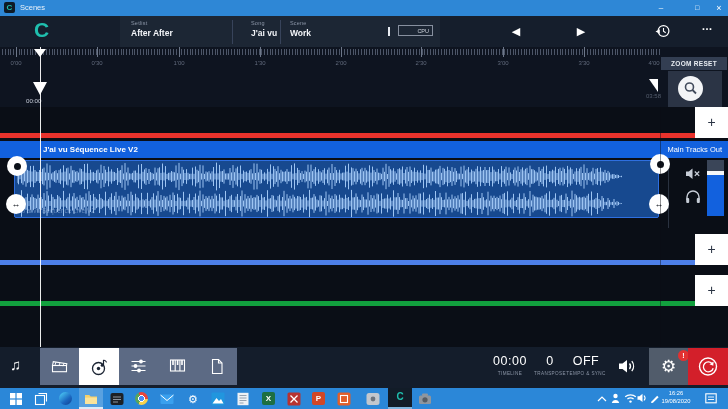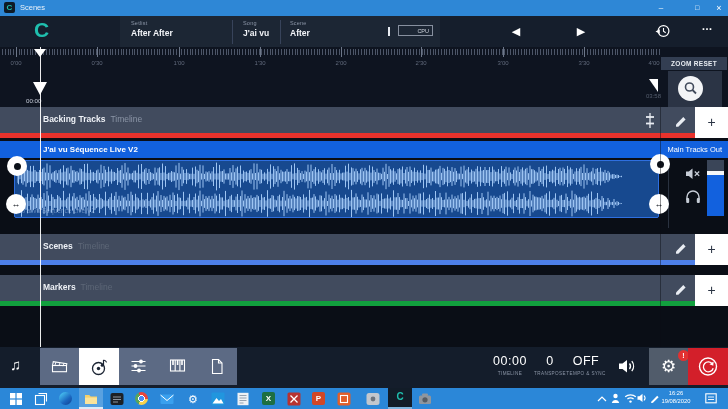--- a/index.html
+++ b/index.html
@@ -135,28 +135,28 @@
 
   <div class="header">
     <div class="header-panel"></div>
     <span class="logo-big">C</span>
 
     <div class="hblock" style="left:131px">
       <span class="lab">Setlist</span>
       <span class="val">After After</span>
     </div>
     <div class="hdiv" style="left:232px"></div>
-    <div class="hblock" style="left:243px">
+    <div class="hblock" style="left:251px">
       <span class="lab">Song</span>
       <span class="val">J'ai vu</span>
     </div>
     <div class="hdiv" style="left:280px"></div>
     <div class="hblock" style="left:290px">
       <span class="lab">Scene</span>
-      <span class="val">After</span>
+      <span class="val">Work</span>
     </div>
 
     <div class="cpu-tick"></div>
     <div class="cpu-box">CPU</div>
 
     <div class="t-prev">◀</div>
     <div class="t-play">▶</div>
     <div class="t-hist">
       <svg width="16" height="16" viewBox="0 0 16 16">
         <circle cx="8.5" cy="8" r="5.4" fill="none" stroke="#fff" stroke-width="1.2"></circle>
@@ -200,33 +200,20 @@
     <div class="end-marker"></div>
     <span class="end-time">03:58</span>
 
     <div class="ph-top-tri"></div>
     <div class="ph-flag"></div>
     <span class="ph-time">00:00</span>
   </div>
 
   <div class="stage"></div>
 
-  <div class="trow" style="top:107px">
-    <span class="row-title">
-      <span>Backing Tracks</span><span class="row-sub sub-bright">Timeline</span>
-    </span>
-    <svg class="fader-ic" viewBox="0 0 14 17">
-      <path d="M7 1v15" stroke="#e8ecf2" stroke-width="1.3"></path>
-      <path d="M3 5h8" stroke="#e8ecf2" stroke-width="1.8"></path>
-      <path d="M3 11.5h8" stroke="#e8ecf2" stroke-width="1.8"></path>
-    </svg>
-    <svg class="pencil" style="top:6px" viewBox="0 0 14 14">
-      <path d="M2 11.4 L9.3 4.1 L11.6 6.4 L4.3 13.7 L2 13.7 Z" fill="#e9edf3"></path>
-    </svg>
-  </div>
   <div class="uline" style="top:133px;background:#e8322c"></div>
   <div class="addsq" style="top:107px;height:31px;line-height:31px">+</div>
 
   <div class="bluebar">
     <span class="tname">J'ai vu Séquence Live V2</span>
     <span class="tout">Main Tracks Out</span>
   </div>
 
   <div class="clip"></div>
   <svg class="wf" width="608" height="57" viewBox="0 0 608 57">
@@ -254,39 +241,23 @@
       <rect x="1.2" y="9" width="3" height="5" rx="1" fill="#c6ccd6"></rect>
       <rect x="11.8" y="9" width="3" height="5" rx="1" fill="#c6ccd6"></rect>
     </svg>
     <div class="vfader">
       <div class="top"></div>
       <div class="hdl"></div>
       <div class="fill"></div>
     </div>
   </div>
 
-  <div class="trow" style="top:234px">
-    <span class="row-title">
-      <span>Scenes</span><span class="row-sub sub-faint">Timeline</span>
-    </span>
-    <svg class="pencil" style="top:6px" viewBox="0 0 14 14">
-      <path d="M2 11.4 L9.3 4.1 L11.6 6.4 L4.3 13.7 L2 13.7 Z" fill="#e9edf3"></path>
-    </svg>
-  </div>
   <div class="uline" style="top:260px;background:#4d7fe8"></div>
   <div class="addsq" style="top:234px;height:31px;line-height:31px">+</div>
 
-  <div class="trow" style="top:275px">
-    <span class="row-title">
-      <span>Markers</span><span class="row-sub sub-faint">Timeline</span>
-    </span>
-    <svg class="pencil" style="top:6px" viewBox="0 0 14 14">
-      <path d="M2 11.4 L9.3 4.1 L11.6 6.4 L4.3 13.7 L2 13.7 Z" fill="#e9edf3"></path>
-    </svg>
-  </div>
   <div class="uline" style="top:301px;background:#12a03e"></div>
   <div class="addsq" style="top:275px;height:31px;line-height:31px">+</div>
 
   <div class="divider-v"></div>
   <div class="playhead"></div>
 
   <div class="footer">
     <span class="f-note">♫</span>
 
     <div class="f-group">

